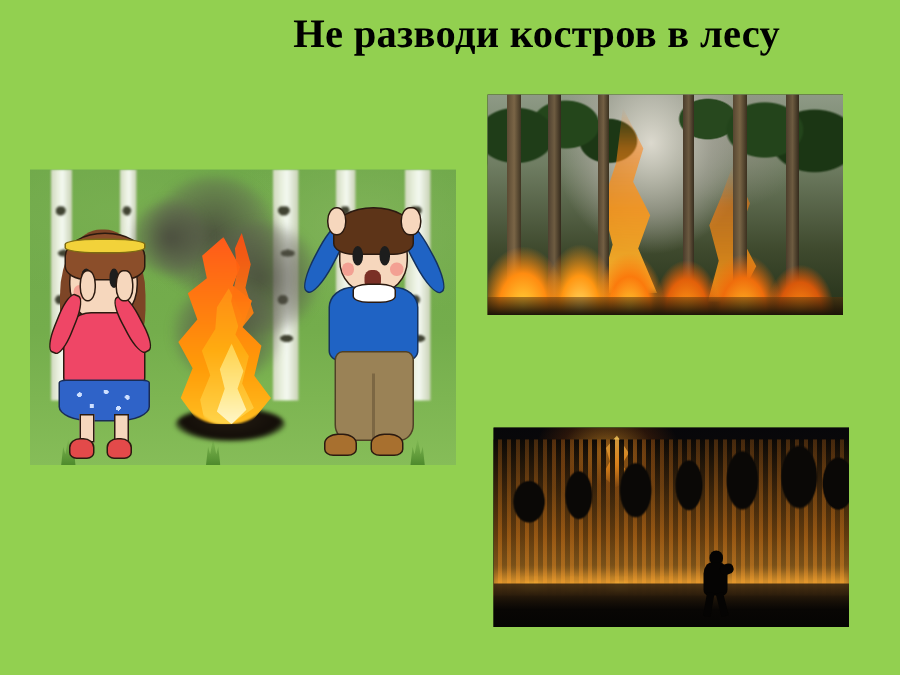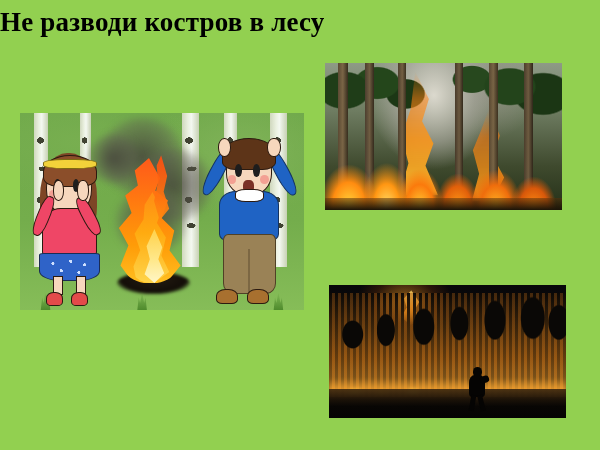--- a/index.html
+++ b/index.html
@@ -18,21 +18,21 @@
     background: #92d050;
     overflow: hidden;
   }
 
   
   #slide-title {
     position: absolute;
     left: 0;
     top: 6px;
     width: 520px;
-    text-align: left;
+    text-align: right;
     font-family: "Liberation Serif", serif;
     font-weight: bold;
     font-size: 27px;
     line-height: 32px;
     color: #000000;
     letter-spacing: 0.2px;
     white-space: nowrap;
   }
 
   

